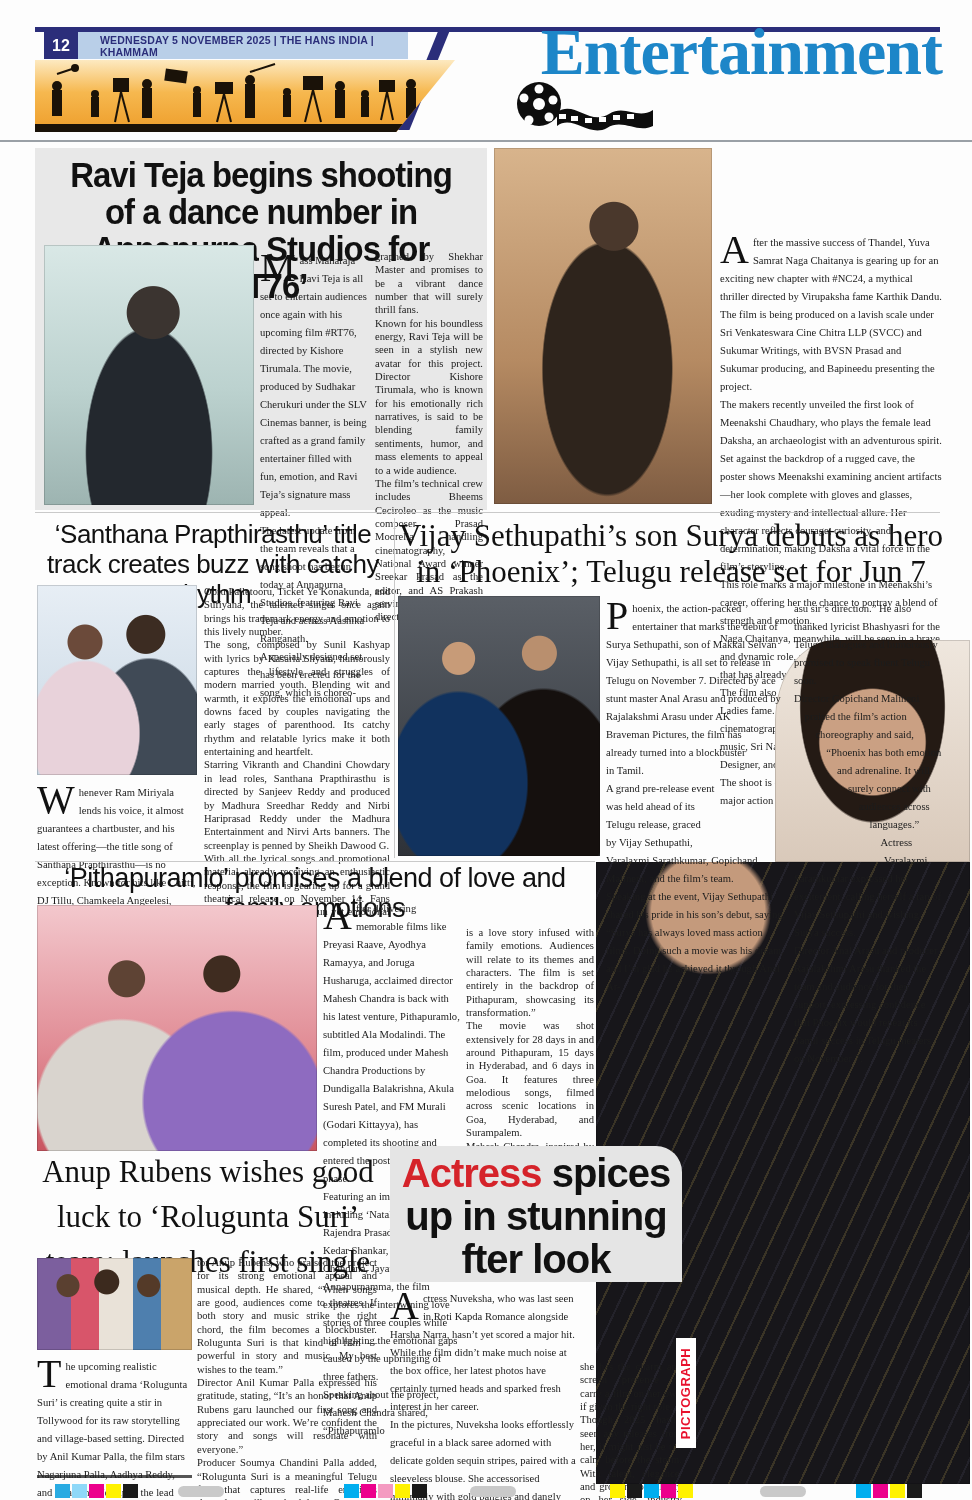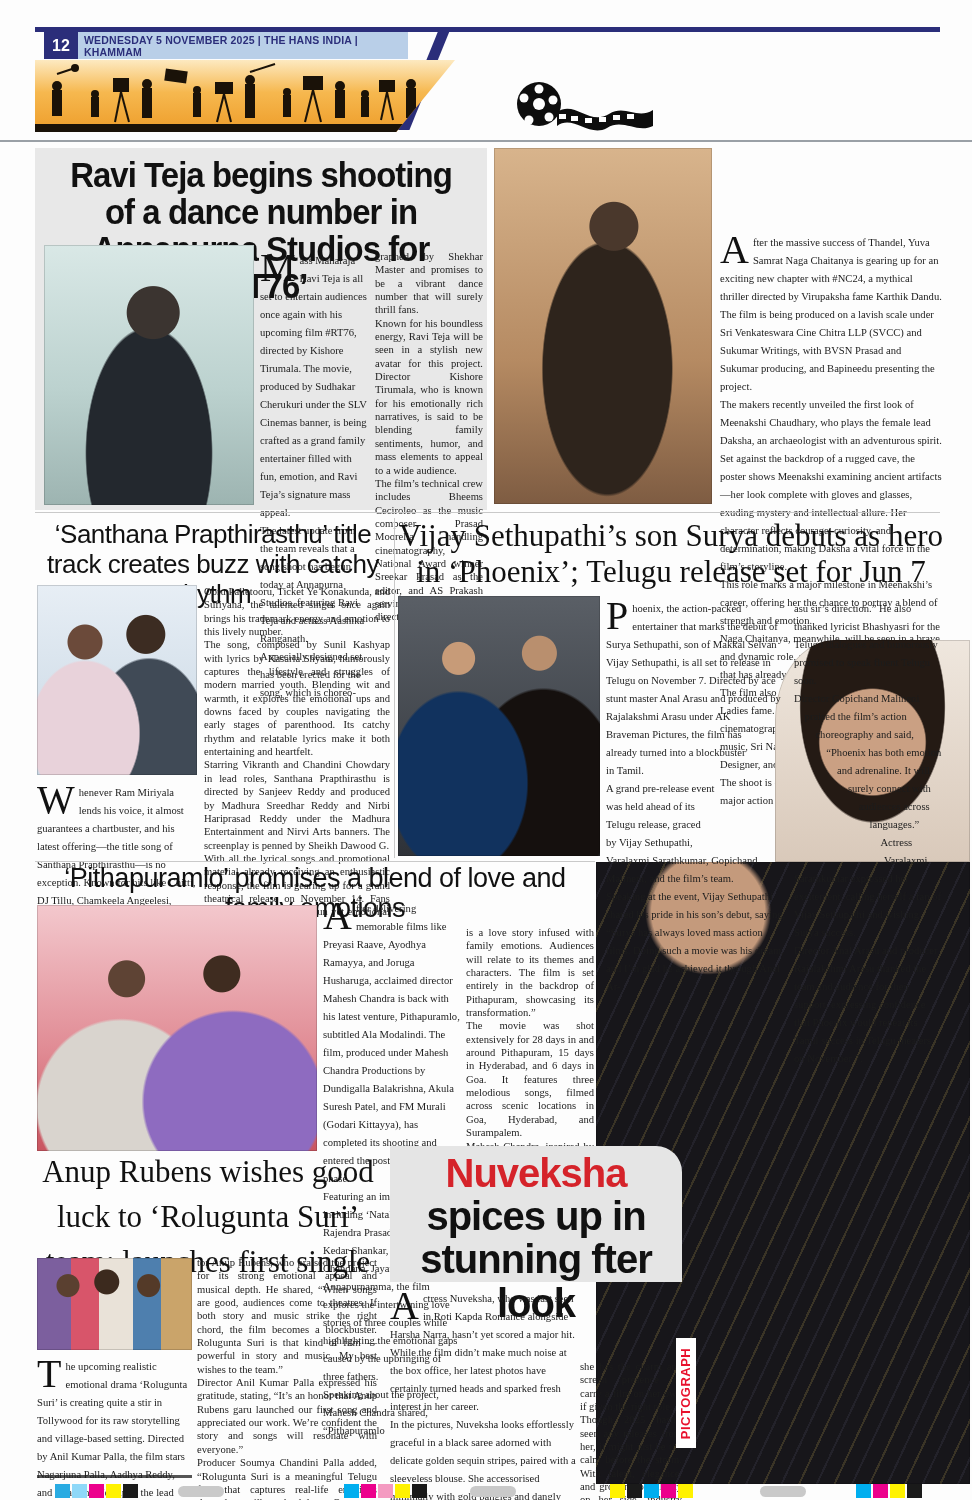--- a/index.html
+++ b/index.html
@@ -9,21 +9,21 @@
 
   .abs { position:absolute; }
 
   
   .top-rule { left:35px; top:27px; width:905px; height:5px; background:#2b2e7a; }
   .pagenum-box { left:44px; top:32px; width:34px; height:27px; background:#2b2e7a; color:#fff;
                  font-family:"Liberation Sans",sans-serif; font-weight:bold; font-size:16px;
                  display:flex; align-items:center; justify-content:center; }
   .date-bar { left:78px; top:32px; width:330px; height:27px; background:#b9cfe8; color:#2b2e7a;
               font-family:"Liberation Sans",sans-serif; font-weight:bold; font-size:10.5px;
-              display:flex; align-items:center; padding-left:6px; letter-spacing:.2px; }
+              display:flex; align-items:center; padding-left:22px; letter-spacing:.2px; }
   .slash { left:398px; top:30px; width:52px; height:100px; background:#2b2e7a;
            clip-path:polygon(78% 0, 100% 0, 22% 100%, 0 100%); }
   .masthead { right:30px; top:14px; width:500px; text-align:right;
               font-family:"Liberation Serif",serif; font-weight:bold; font-size:66px;
               color:#1d86c8; letter-spacing:-1px; }
   .crew-strip { left:35px; top:60px; width:420px; height:72px;
                 background:linear-gradient(180deg,#fde9c0 0%,#f6b84f 45%,#ee9d2a 100%);
                 clip-path:polygon(0 0, 100% 0, 86% 100%, 0 100%); }
   .crew-strip svg { width:100%; height:100%; }
   .reel-art { left:505px; top:76px; width:150px; height:62px; }
@@ -111,20 +111,21 @@
 </style>
 </head>
 <body>
 
 <div id="page">
 
   <div class="abs top-rule"></div>
   <div class="abs pagenum-box">12</div>
   <div class="abs date-bar">WEDNESDAY 5 NOVEMBER 2025 | THE HANS INDIA | KHAMMAM</div>
   <div class="abs slash"></div>
+  <div class="abs masthead">Entertainment</div>
 
   <div class="abs crew-strip">
     <svg viewBox="0 0 420 72" preserveAspectRatio="none">
       <g fill="#1a1208">
         <rect x="0" y="64" width="420" height="8"></rect>
         <circle cx="22" cy="26" r="5"></circle>
           <rect x="17" y="30" width="10" height="26"></rect>
         <line x1="22" y1="14" x2="40" y2="8" stroke="#1a1208" stroke-width="2"></line>
         <circle cx="40" cy="8" r="4"></circle>
         <circle cx="60" cy="34" r="4"></circle>
@@ -265,21 +266,21 @@
 Director Anil Kumar Palla expressed his gratitude, stating, “It’s an honor that Anup Rubens garu launched our first song and appreciated our work. We’re confident the story and songs will resonate with everyone.”
 Producer Soumya Chandini Palla added, “Rolugunta Suri is a meaningful Telugu film that captures real-life emotions through a village backdrop. Our team worked passionately to ensure quality at every level.”
 The makers believe Rolugunta Suri will stand out as a unique, emotion-filled rural drama that leaves a lasting impact on audiences.</div>
   <div class="abs" style="left:37px; top:1356px; width:155px; height:122px; border-bottom:3px solid #555; padding-bottom:2px;">
     <span class="dropcap">T</span>
     <span class="body-text">he upcoming realistic emotional drama ‘Rolugunta Suri’ is creating quite a stir in Tollywood for its raw storytelling and village-based setting. Directed by Anil Kumar Palla, the film stars Nagarjuna Palla, Aadhya Reddy, and Bhawana Neelap in the lead roles. It is being produced by Soumya Chandini Palla under the Tapaswi Art Creations banner. The film’s first song was launched by popular music direc-</span>
   </div>
 
   <div class="abs nuv-panel" style="left:390px; top:1146px; width:292px; height:136px;">
     <div class="nuv-hl" style="padding-top:6px;">
-      <span class="red">Nuveksha</span><span> spices up in stunning fter look</span>
+      <span class="red">Actress</span><span> spices up in stunning fter look</span>
     </div>
   </div>
   <div class="abs" style="left:390px; top:1288px; width:186px; height:196px;">
     <span class="dropcap">A</span>
     <span class="body-text">ctress Nuveksha, who was last seen in Roti Kapda Romance alongside Harsha Narra, hasn’t yet scored a major hit. While the film didn’t make much noise at the box office, her latest photos have certainly turned heads and sparked fresh interest in her career.
 In the pictures, Nuveksha looks effortlessly graceful in a black saree adorned with delicate golden sequin stripes, paired with a sleeveless blouse. She accessorised minimally with gold bangles and dangly earrings, completing the look with loose hair and a tiny bindi. The overall vibe—soft yet confident—has left fans praising her poise and beauty.
 Social media is abuzz with comments suggesting that Nuveksha deserves more attention and bigger opportunities. Many believe</span>
   </div>
   <div class="abs body-text" style="left:580px; top:1360px; width:102px; height:196px;">she has the charm and screen presence to carry a film on her own if given the right role.
 Though 2025 hasn’t seen any releases from her, it might just be the calm before the storm. With talent, elegance, and growing popularity on her side, industry watchers feel 2026 could be Nuveksha’s breakthrough year—the one where she finally claims her place in the spotlight.</div>

